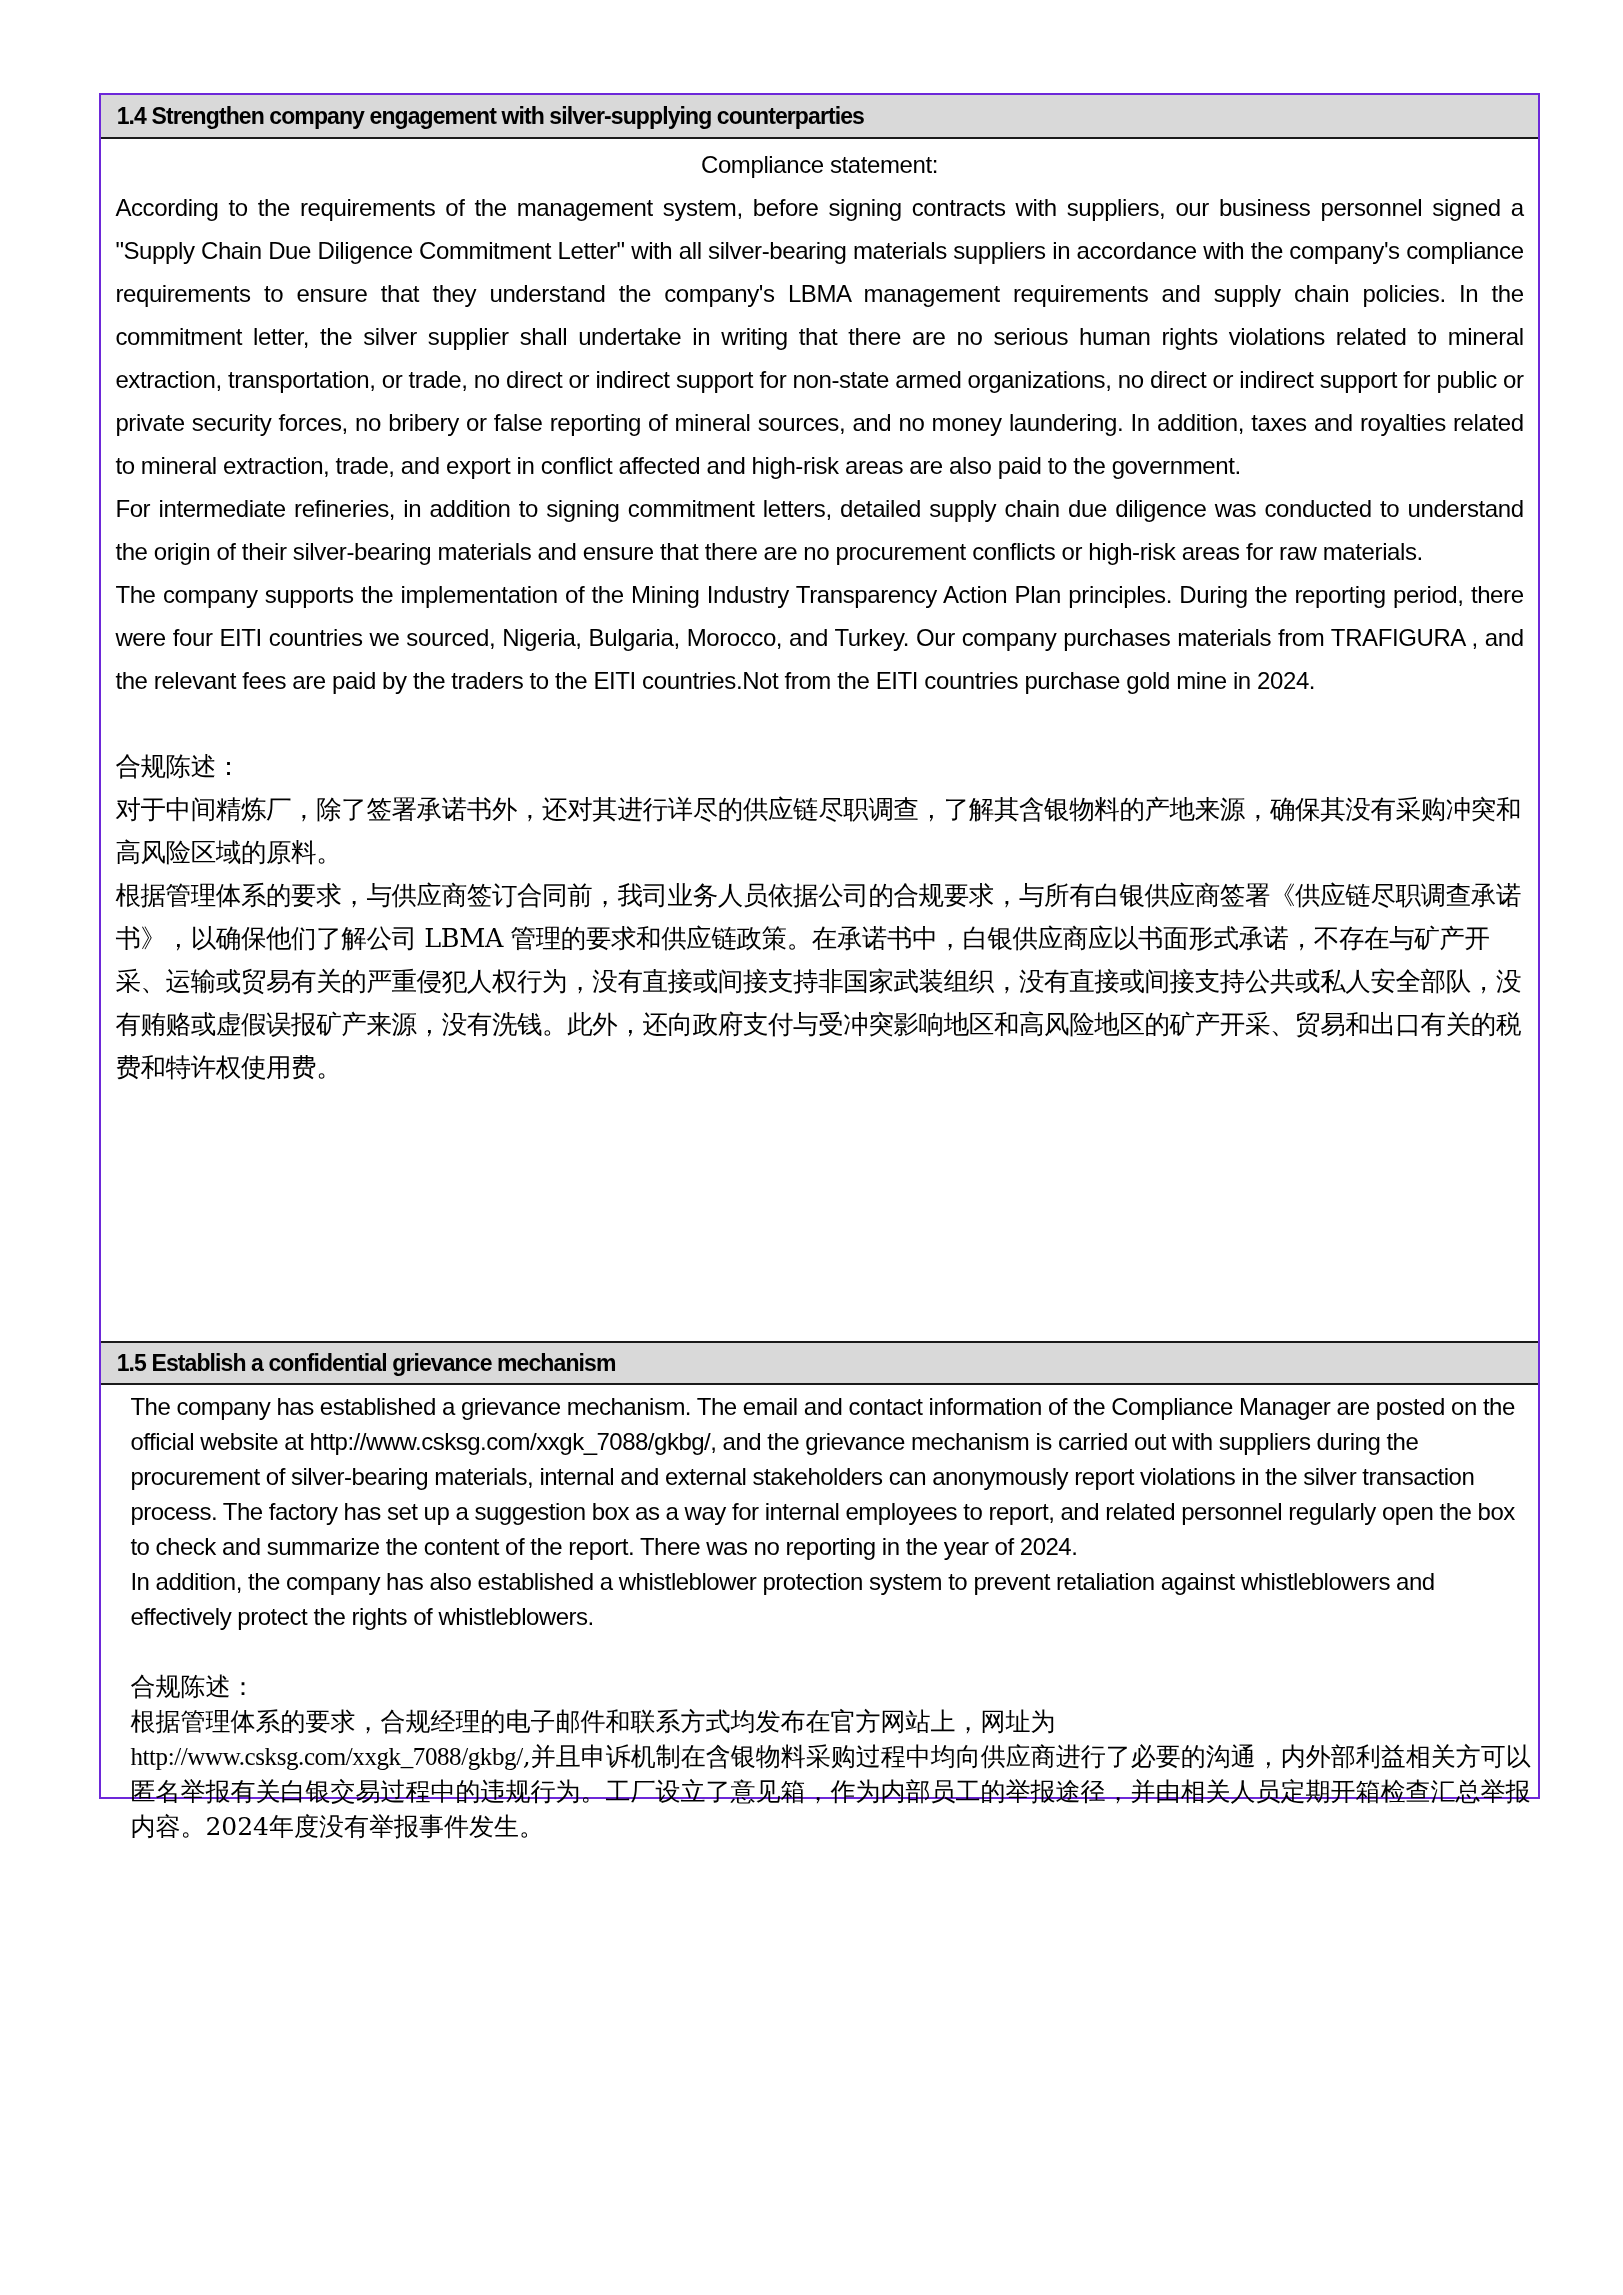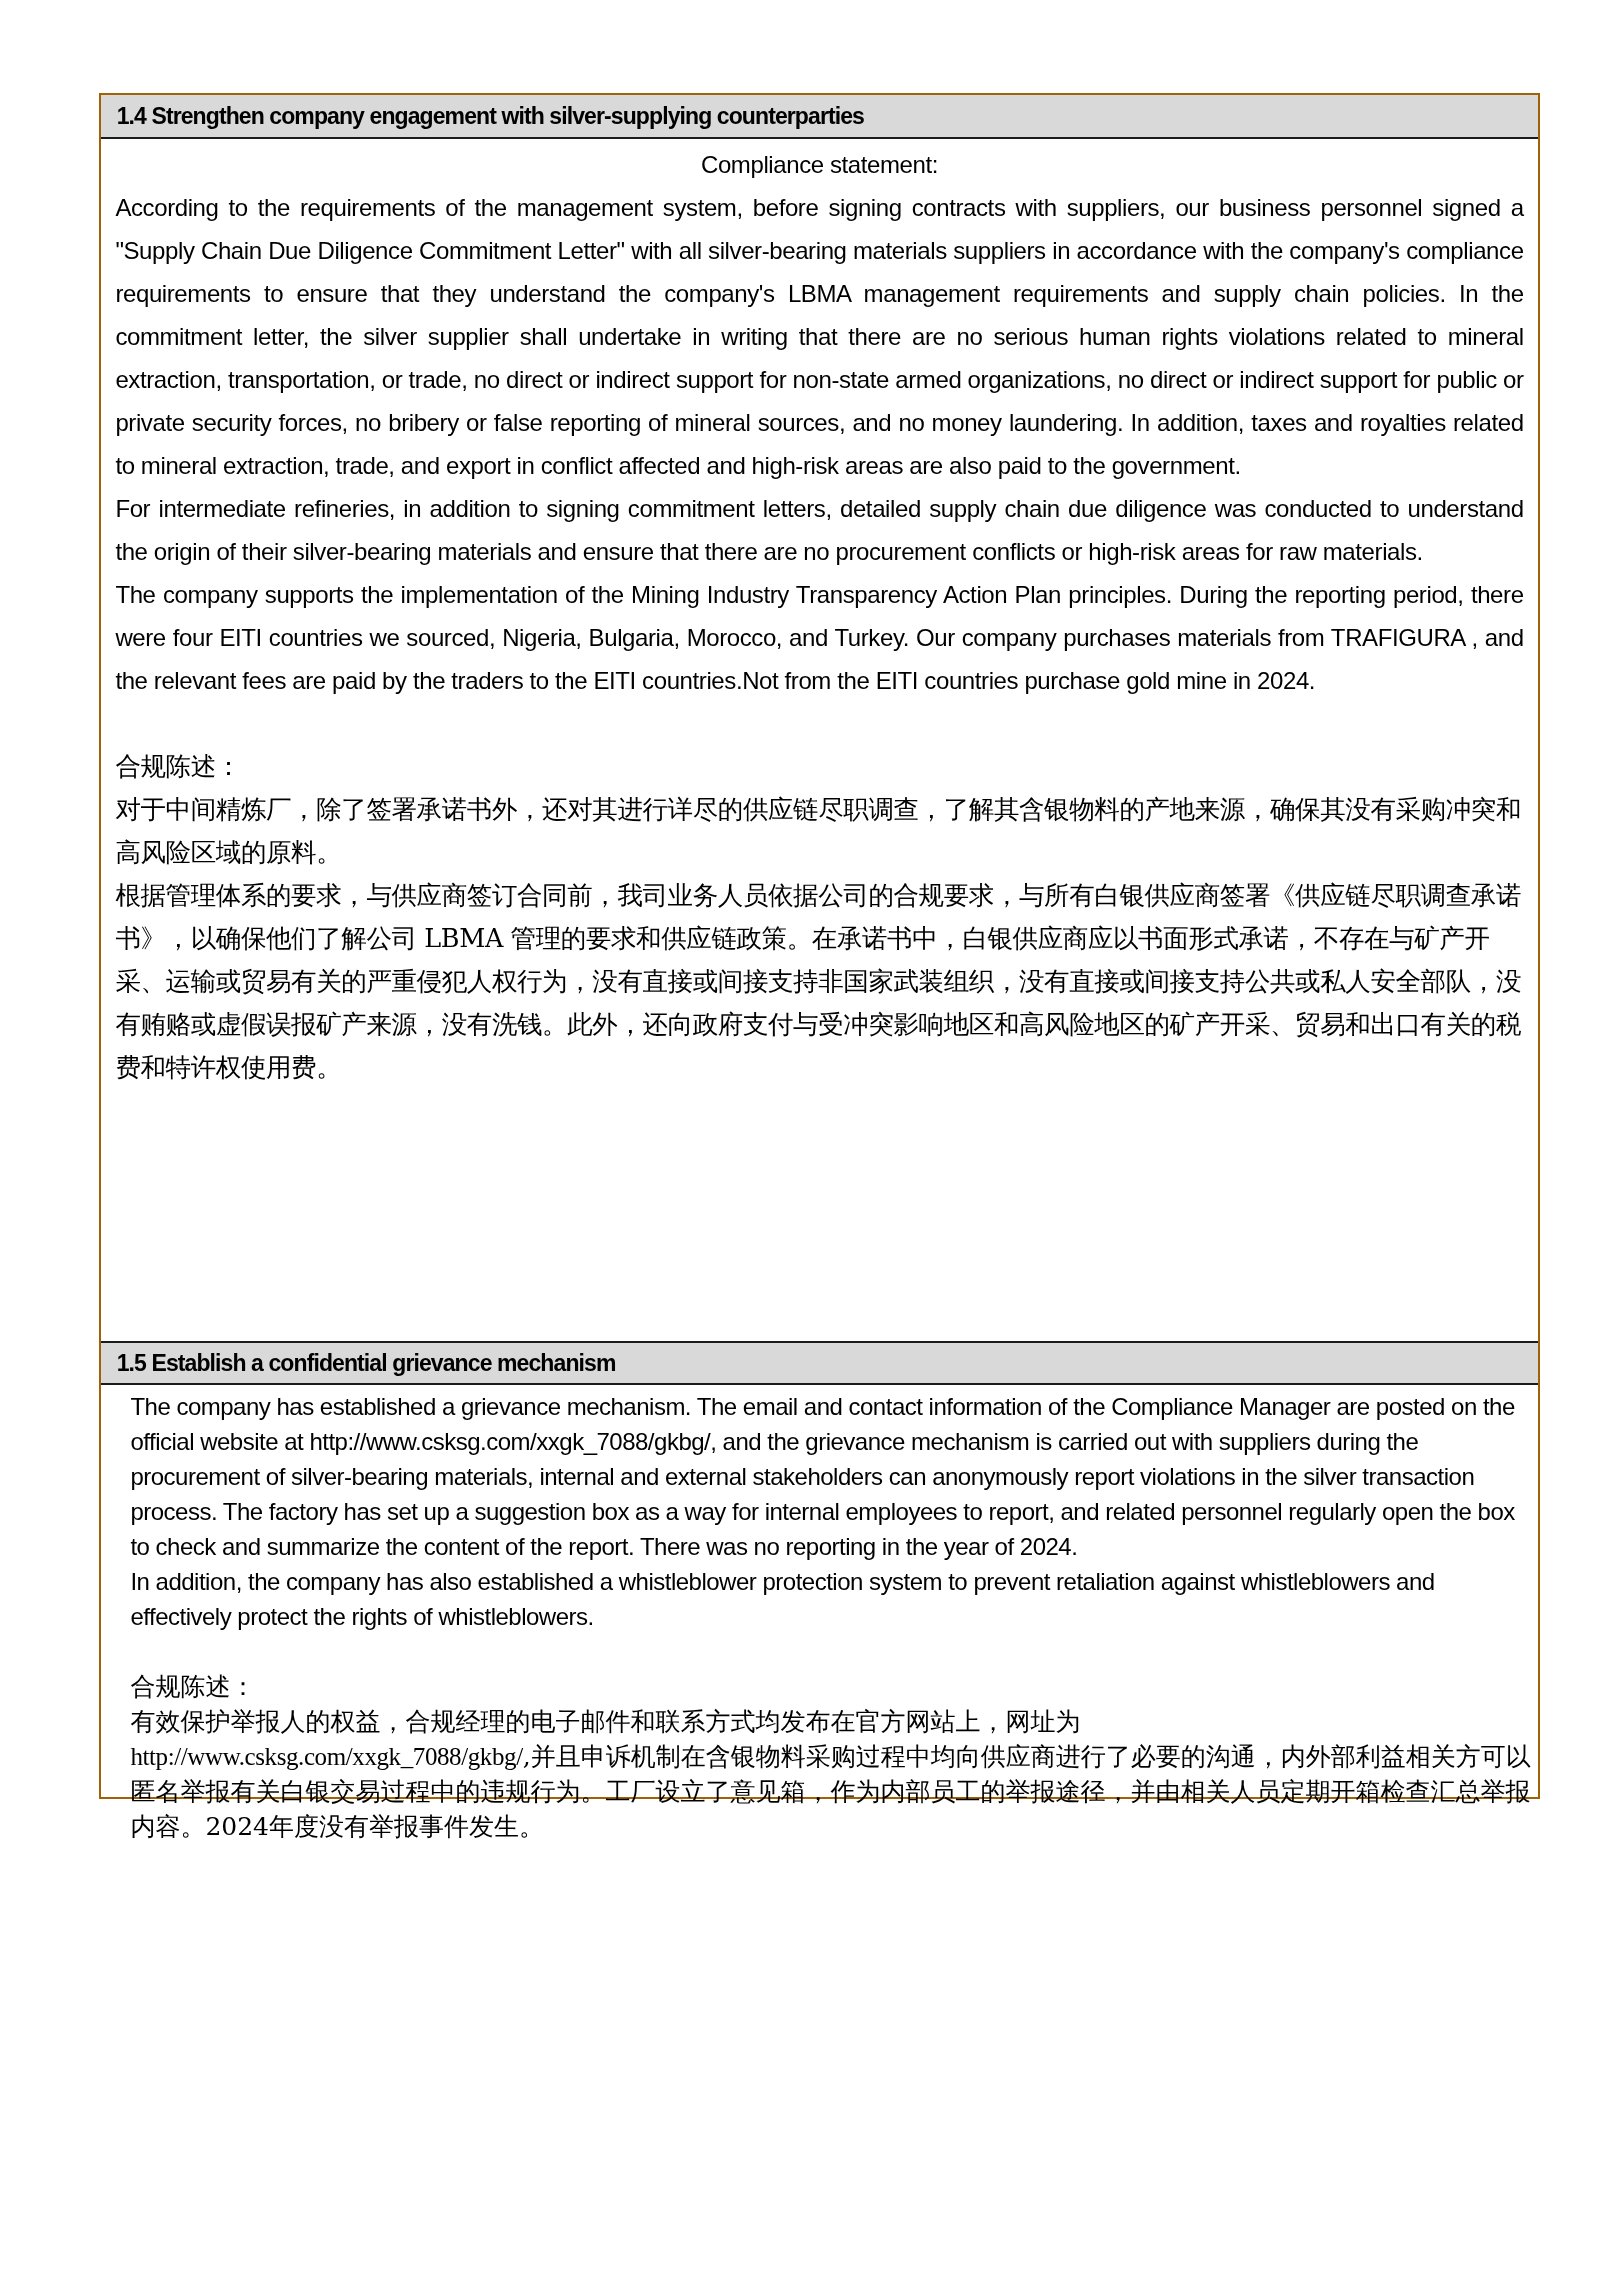--- a/index.html
+++ b/index.html
@@ -13,21 +13,21 @@
       position: relative;
       overflow: hidden;
       color: #000000;
       font-family: "Liberation Sans", "DejaVu Sans", sans-serif;
     }
     .table {
       position: absolute;
       left: 99px;
       top: 93px;
       width: 1441px;
-      border: 2px solid #a16207;
+      border: 2px solid #6d28d9;
       border-collapse: collapse;
       box-sizing: border-box;
     }
     .section-header {
       background: #d9d9d9;
       border-bottom: 2px solid #1a1a1a;
       box-sizing: border-box;
       height: 44px;
       padding: 0 0 0 15.7px;
       display: flex;
@@ -112,19 +112,19 @@
 
   <div class="section-header second">
     <span>1.5 Establish a confidential grievance mechanism</span>
   </div>
   <div class="body-15">
     <p>The company has established a grievance mechanism. The email and contact information of the Compliance Manager are posted on the official website at http://www.csksg.com/xxgk_7088/gkbg/, and the grievance mechanism is carried out with suppliers during the procurement of silver-bearing materials, internal and external stakeholders can anonymously report violations in the silver transaction process. The factory has set up a suggestion box as a way for internal employees to report, and related personnel regularly open the box to check and summarize the content of the report. There was no reporting in the year of 2024.</p>
     <p>In addition, the company has also established a whistleblower protection system to prevent retaliation against whistleblowers and effectively protect the rights of whistleblowers.</p>
     <div class="spacer"></div>
     <p class="cn">合规陈述：</p>
     <p class="cn">
-      <span>有效保护举报人的权益，合规经理的电子邮件和联系方式均发布在官方网站上，网址为</span><br>
+      <span>根据管理体系的要求，合规经理的电子邮件和联系方式均发布在官方网站上，网址为</span><br>
       <span class="mono-url">http://www.csksg.com/xxgk_7088/gkbg/</span><span>,并且申诉机制在含银物料采购过程中均向供应商进行了必要的沟通，内外部利益相关方可以匿名举报有关白银交易过程中的违规行为。工厂设立了意见箱，作为内部员工的举报途径，并由相关人员定期开箱检查汇总举报内容。2024年度没有举报事件发生。</span>
     </p>
   </div>
 
 </div>
 
 
 </body></html>

